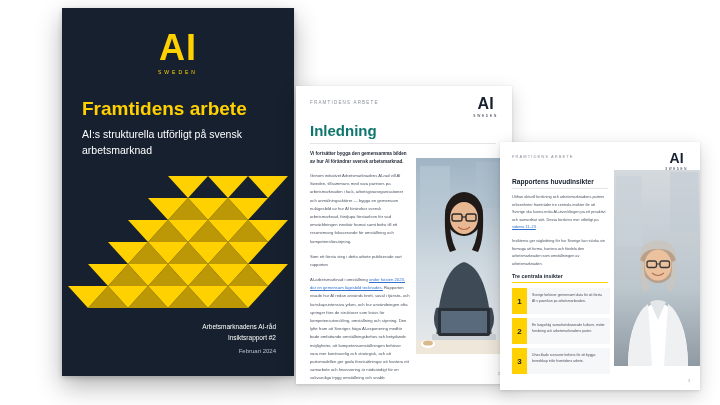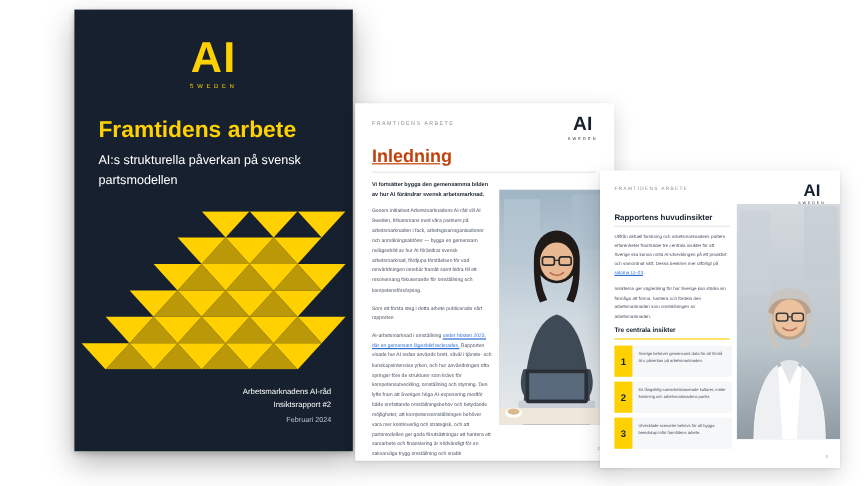--- a/index.html
+++ b/index.html
@@ -118,23 +118,22 @@
     text-align: center;
     color: #16202e;
   }
   .mid-logo .ai { font-size: 16px; font-weight: bold; line-height: 1; }
   .mid-logo .sweden { font-size: 3.2px; letter-spacing: 1.8px; margin-top: 2px; }
   .mid-h1 {
     position: absolute;
     left: 14px;
     top: 36px;
     font-size: 15px;
-    color: #c2410c;
-    font-weight: bold;
-    text-decoration: underline;
+    color: #0f766e;
+    font-weight: bold;
   }
   .mid-rule {
     position: absolute;
     left: 14px;
     top: 57px;
     width: 186px;
     height: 1px;
     background: #e3e5e8;
   }
   .mid-lead {
@@ -296,21 +295,21 @@
 <div class="stage">
 
   <div class="page cover">
 
     <div class="cover-logo">
       <div class="ai">AI</div>
       <div class="sweden">SWEDEN</div>
     </div>
 
     <div class="cover-title">Framtidens arbete</div>
-    <div class="cover-sub">AI:s strukturella påverkan på svensk partsmodellen</div>
+    <div class="cover-sub">AI:s strukturella utförligt på svensk arbetsmarknad</div>
 
     <div class="cover-geo">
       <svg width="232" height="132" viewBox="0 0 232 132" xmlns="http://www.w3.org/2000/svg">
         <g fill="#ffd100">
           <polygon points="106,0 146,0 126,22"></polygon>
           <polygon points="146,0 186,0 166,22"></polygon>
           <polygon points="186,0 226,0 206,22"></polygon>
           <polygon points="86,22 126,22 106,44"></polygon>
           <polygon points="126,22 166,22 146,44"></polygon>
           <polygon points="166,22 206,22 186,44"></polygon>

